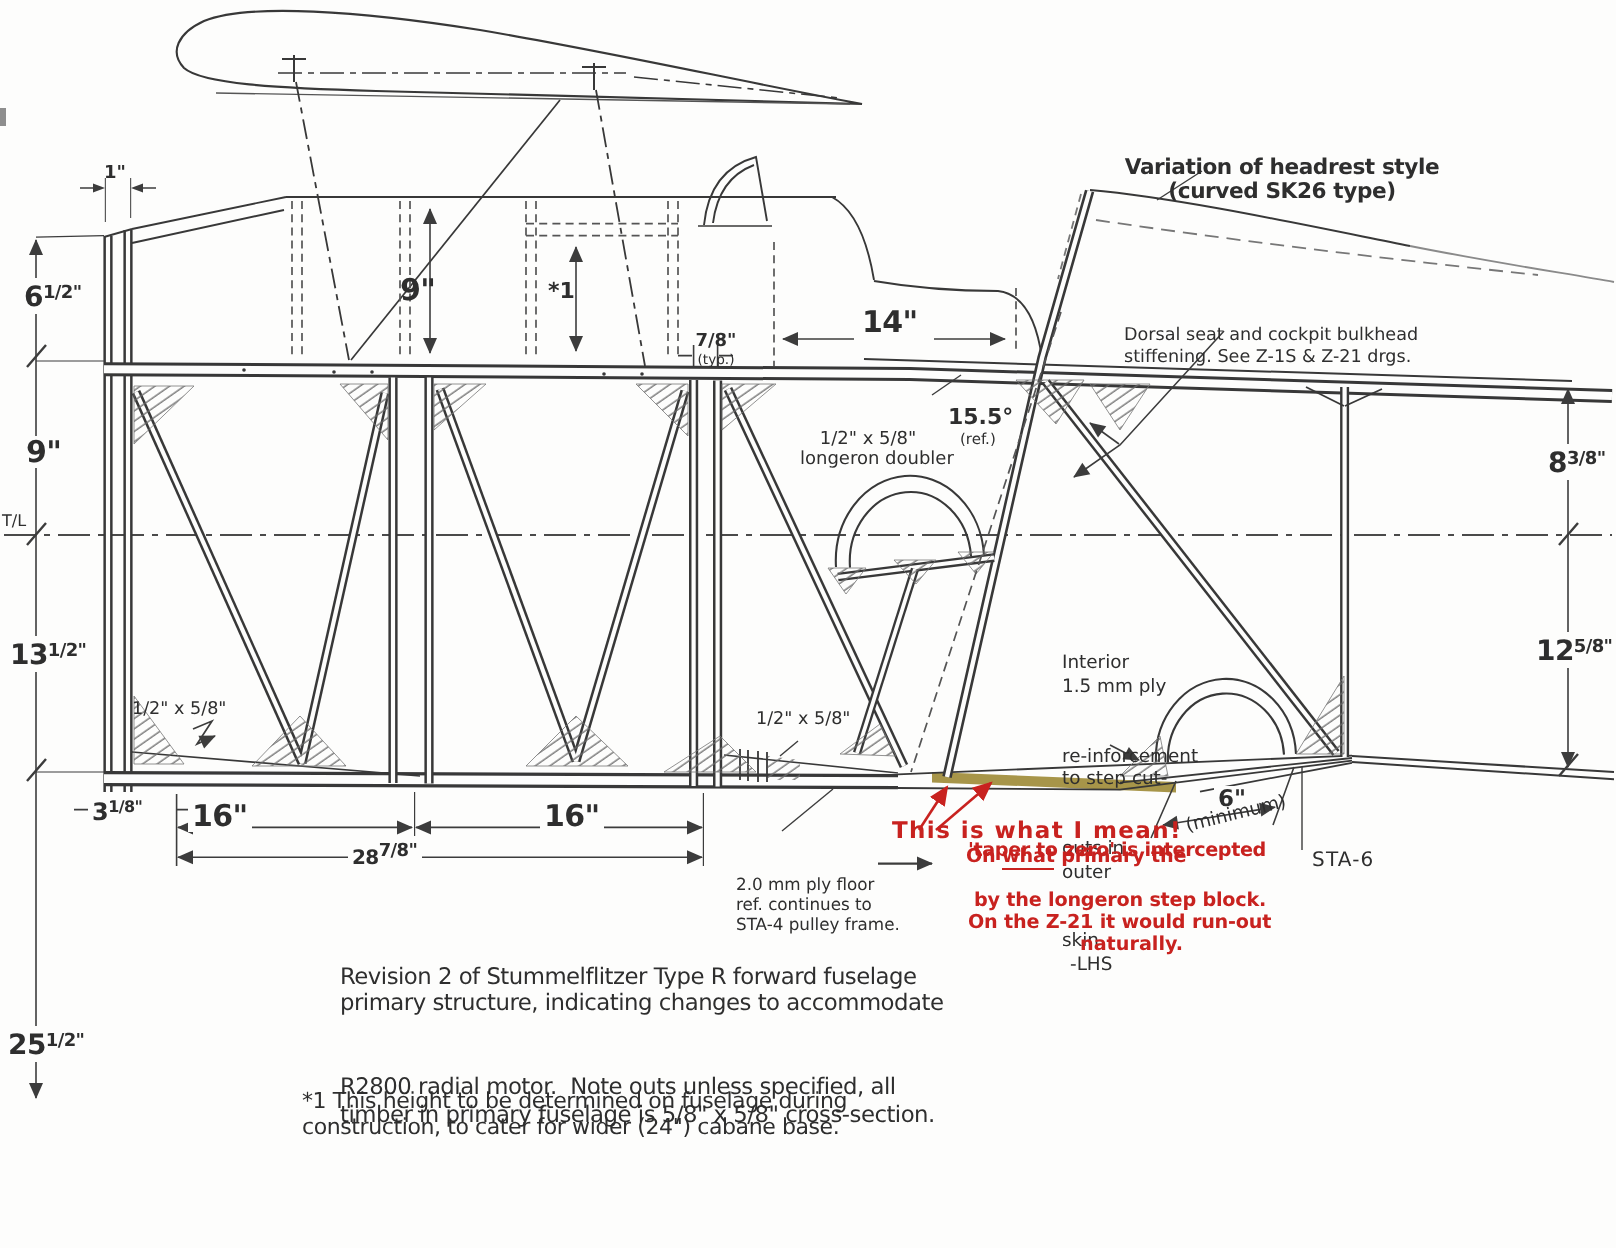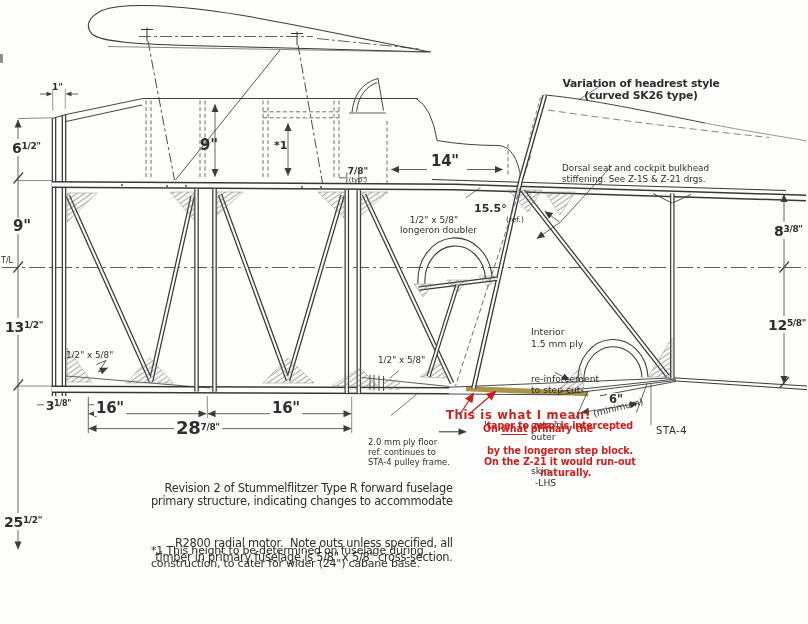--- a/index.html
+++ b/index.html
@@ -227,49 +227,49 @@
 <div class="lbl ctr" style="left:545px;top:53px;width:192px;font-size:10.8px;font-weight:bold;letter-spacing:-0.2px;line-height:1.15;">
   <div>Variation of headrest style</div><div>(curved SK26 type)</div>
 </div>
 <div class="lbl" style="left:542px;top:141px;font-size:8.8px;line-height:1.25;margin-left:20px;">
   <div>Dorsal seat and cockpit bulkhead</div><div>stiffening. See Z-1S &amp; Z-21 drgs.</div>
 </div>
 <div class="lbl ctr" style="left:400px;top:194px;width:68px;font-size:9px;line-height:1.15;">
   <div>1/2" x 5/8"</div><div>longeron doubler</div>
 </div>
 <div class="lbl" style="left:474px;top:203px;font-size:11px;font-weight:bold;">15.5°</div>
-<div class="lbl" style="left:480px;top:216px;font-size:7.5px;margin-left:26px;">(ref.)</div>
+<div class="lbl" style="left:480px;top:216px;font-size:7.5px;">(ref.)</div>
 
 <div class="lbl dimlbl bg" style="left:772px;top:222px;"><span class="w">8</span><span class="f">3/8"</span></div>
 <div class="lbl dimlbl bg" style="left:766px;top:316px;"><span class="w">12</span><span class="f">5/8"</span></div>
 
 <div class="lbl" style="left:531px;top:303px;font-size:9.2px;line-height:1.26;">
   <div>Interior</div><div>1.5 mm ply</div>
   <div>re-inforcement</div><div>to step cut-</div>
   <div>outs in</div><div>outer</div>
   <div>skin</div><div style="padding-left:4px;">-LHS</div>
 </div>
 
 <div class="lbl" style="left:66px;top:351px;font-size:8.8px;">1/2" x 5/8"</div>
 <div class="lbl" style="left:378px;top:356px;font-size:8.8px;">1/2" x 5/8"</div>
 
 <div class="lbl dimlbl bg" style="left:44px;top:396px;"><span class="w" style="font-size:12px">3</span><span class="f" style="font-size:8px">1/8"</span></div>
 <div class="lbl big bg" style="left:94px;top:400px;">16"</div>
 <div class="lbl big bg" style="left:270px;top:400px;">16"</div>
-<div class="lbl dimlbl bg" style="left:174px;top:418px;"><span class="w" style="font-size:18px">28</span><span class="f">7/8"</span></div>
+<div class="lbl dimlbl bg" style="left:174px;top:418px;"><span class="w" style="font-size:10px">28</span><span class="f">7/8"</span></div>
 
 <div class="lbl" style="left:368px;top:416px;font-size:8.4px;line-height:1.22;">
   <div>2.0 mm ply floor</div><div>ref. continues to</div><div>STA-4 pulley frame.</div>
 </div>
 
 <div class="lbl bg" style="left:607px;top:393px;font-size:11.5px;font-weight:bold;">6"</div>
 <div class="lbl rot" style="left:592px;top:409px;font-size:9.3px;">(minimum)</div>
-<div class="lbl" style="left:656px;top:426px;font-size:10px;letter-spacing:0.6px;">STA-4</div>
-
-<div class="lbl" style="left:151px;top:454px;font-size:11.4px;letter-spacing:-0.25px;line-height:1.21;text-align:right;">
+<div class="lbl" style="left:656px;top:426px;font-size:10px;letter-spacing:0.6px;">STA-6</div>
+
+<div class="lbl" style="left:170px;top:454px;font-size:11.4px;letter-spacing:-0.25px;line-height:1.21;">
   <div>Revision 2 of Stummelflitzer Type R forward fuselage</div><div>primary structure, indicating changes to accommodate</div>
   <div>R2800 radial motor.  Note outs unless specified, all</div><div>timber in primary fuselage is 5/8" x 5/8" cross-section.</div>
 </div>
 <div class="lbl" style="left:151px;top:517px;font-size:11px;letter-spacing:-0.2px;line-height:1.22;">
   <div>*1 This height to be determined on fuselage during</div><div>construction, to cater for wider (24") cabane base.</div>
 </div>
 
 <div class="lbl red" style="left:446px;top:409px;font-size:11.5px;letter-spacing:0.7px;">This is what I mean!</div>
 <div class="lbl red" style="left:483px;top:423.5px;font-size:9.6px;letter-spacing:-0.1px;"><span>On </span><span class="u">what</span><span> primary the</span></div>
 <div class="lbl red" style="left:484px;top:421px;font-size:9.6px;letter-spacing:-0.2px;text-align:center;">'taper to zero' is intercepted</div>

